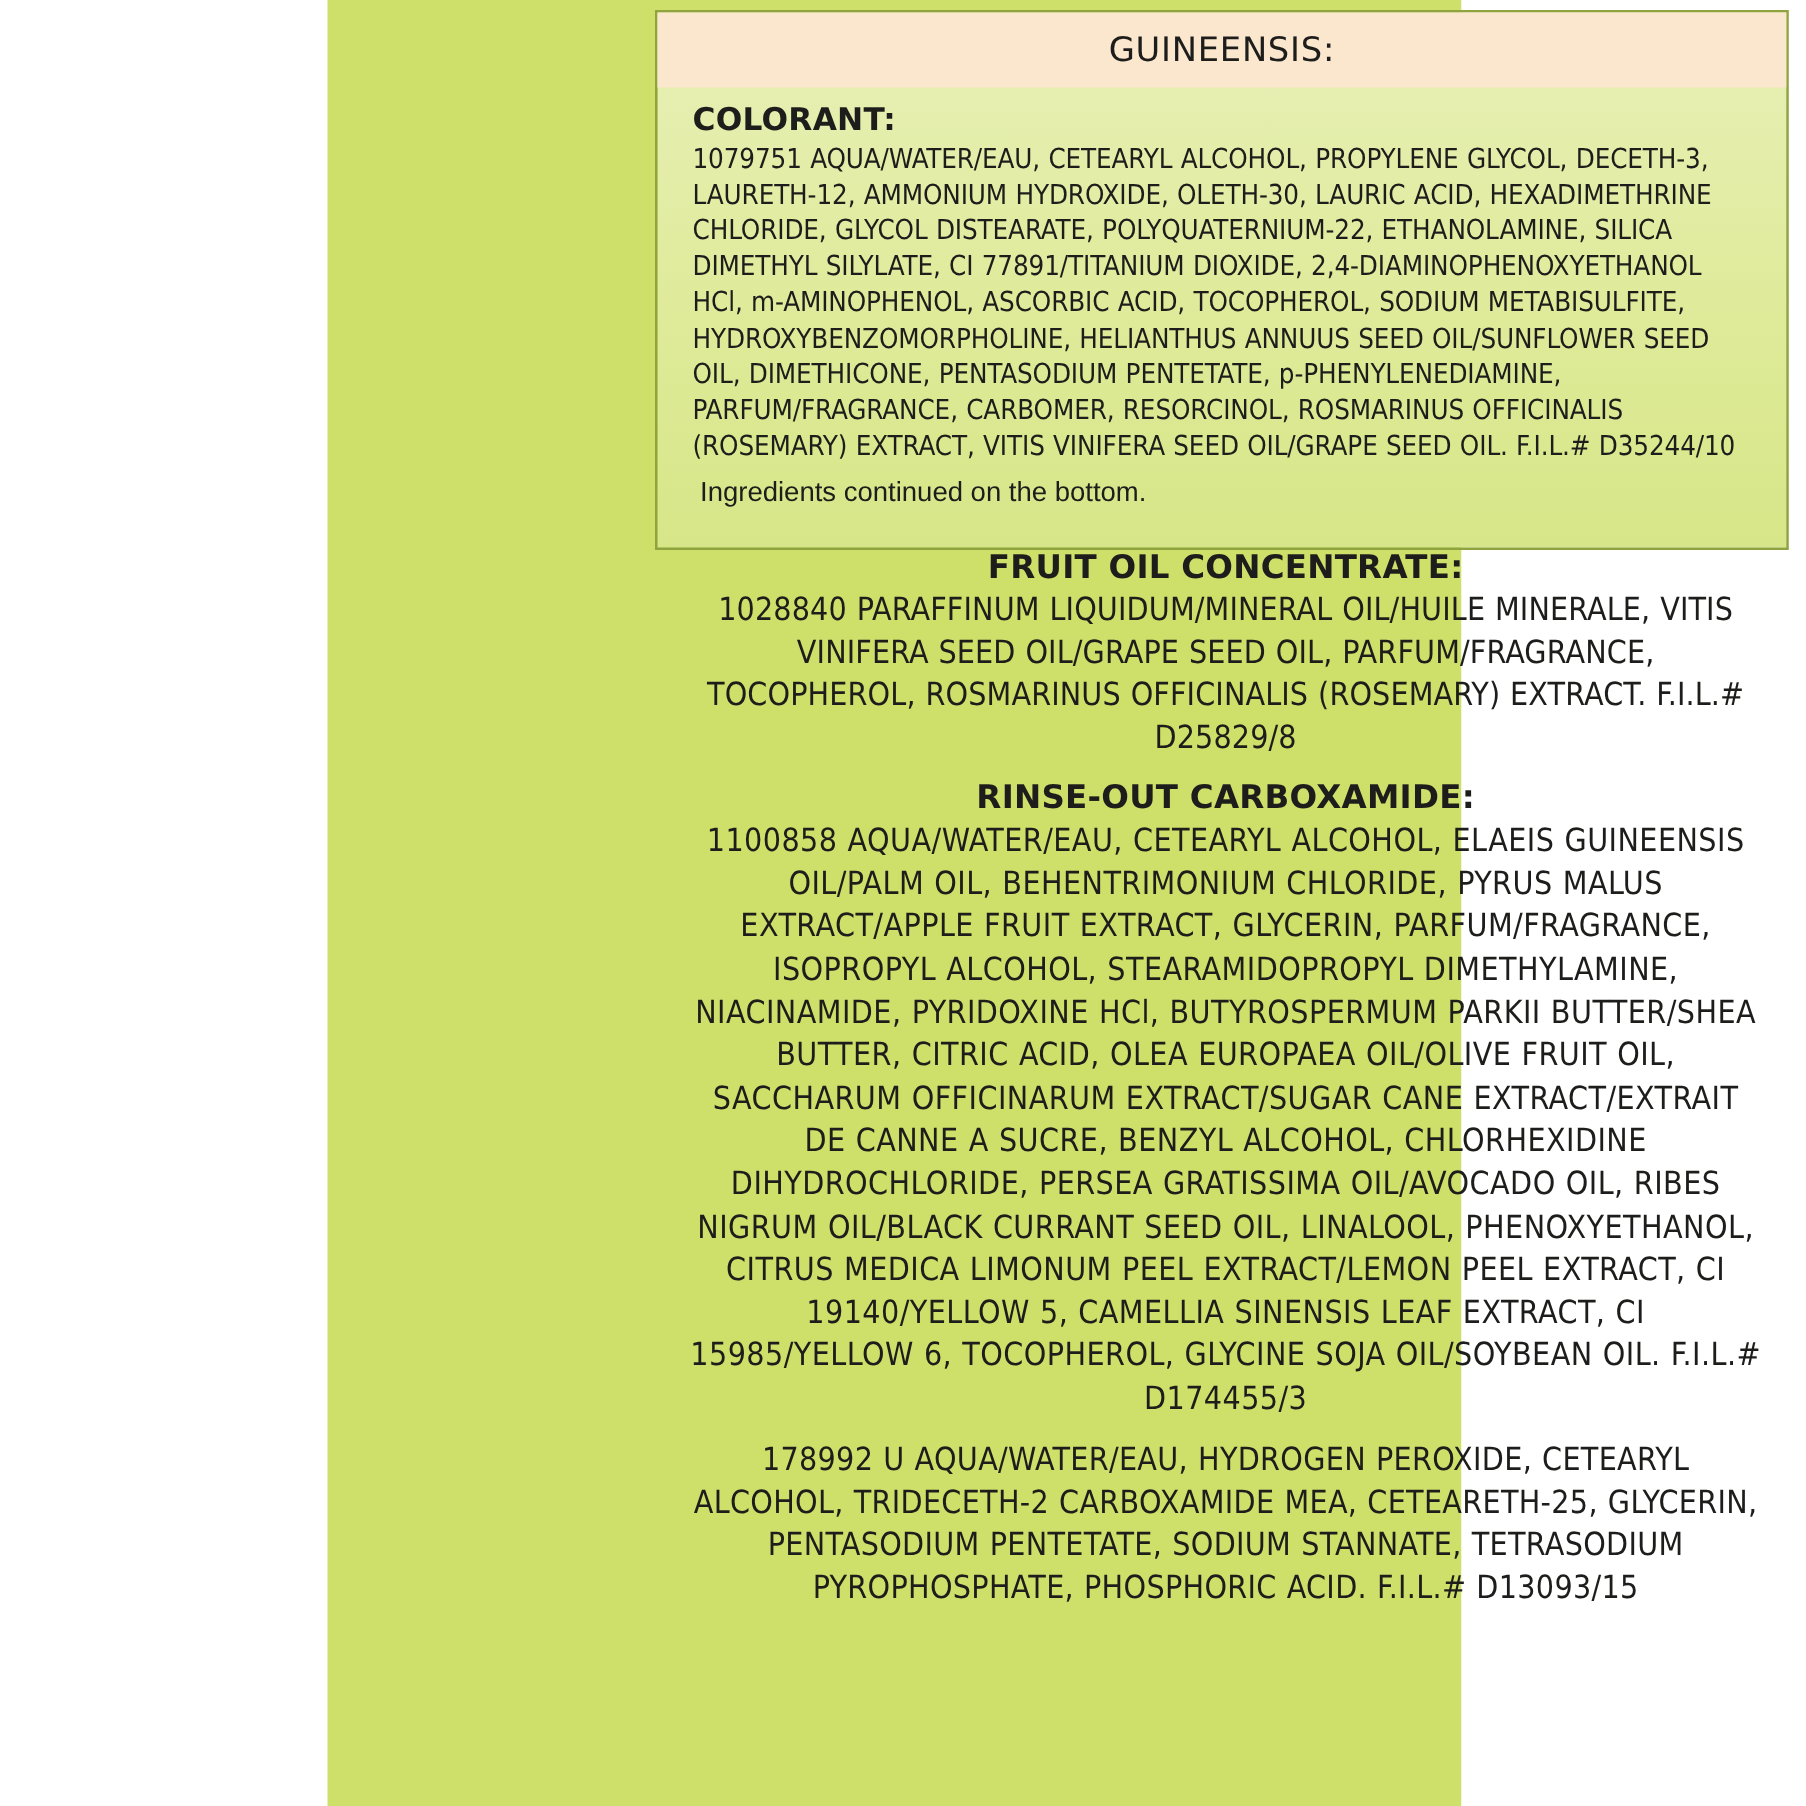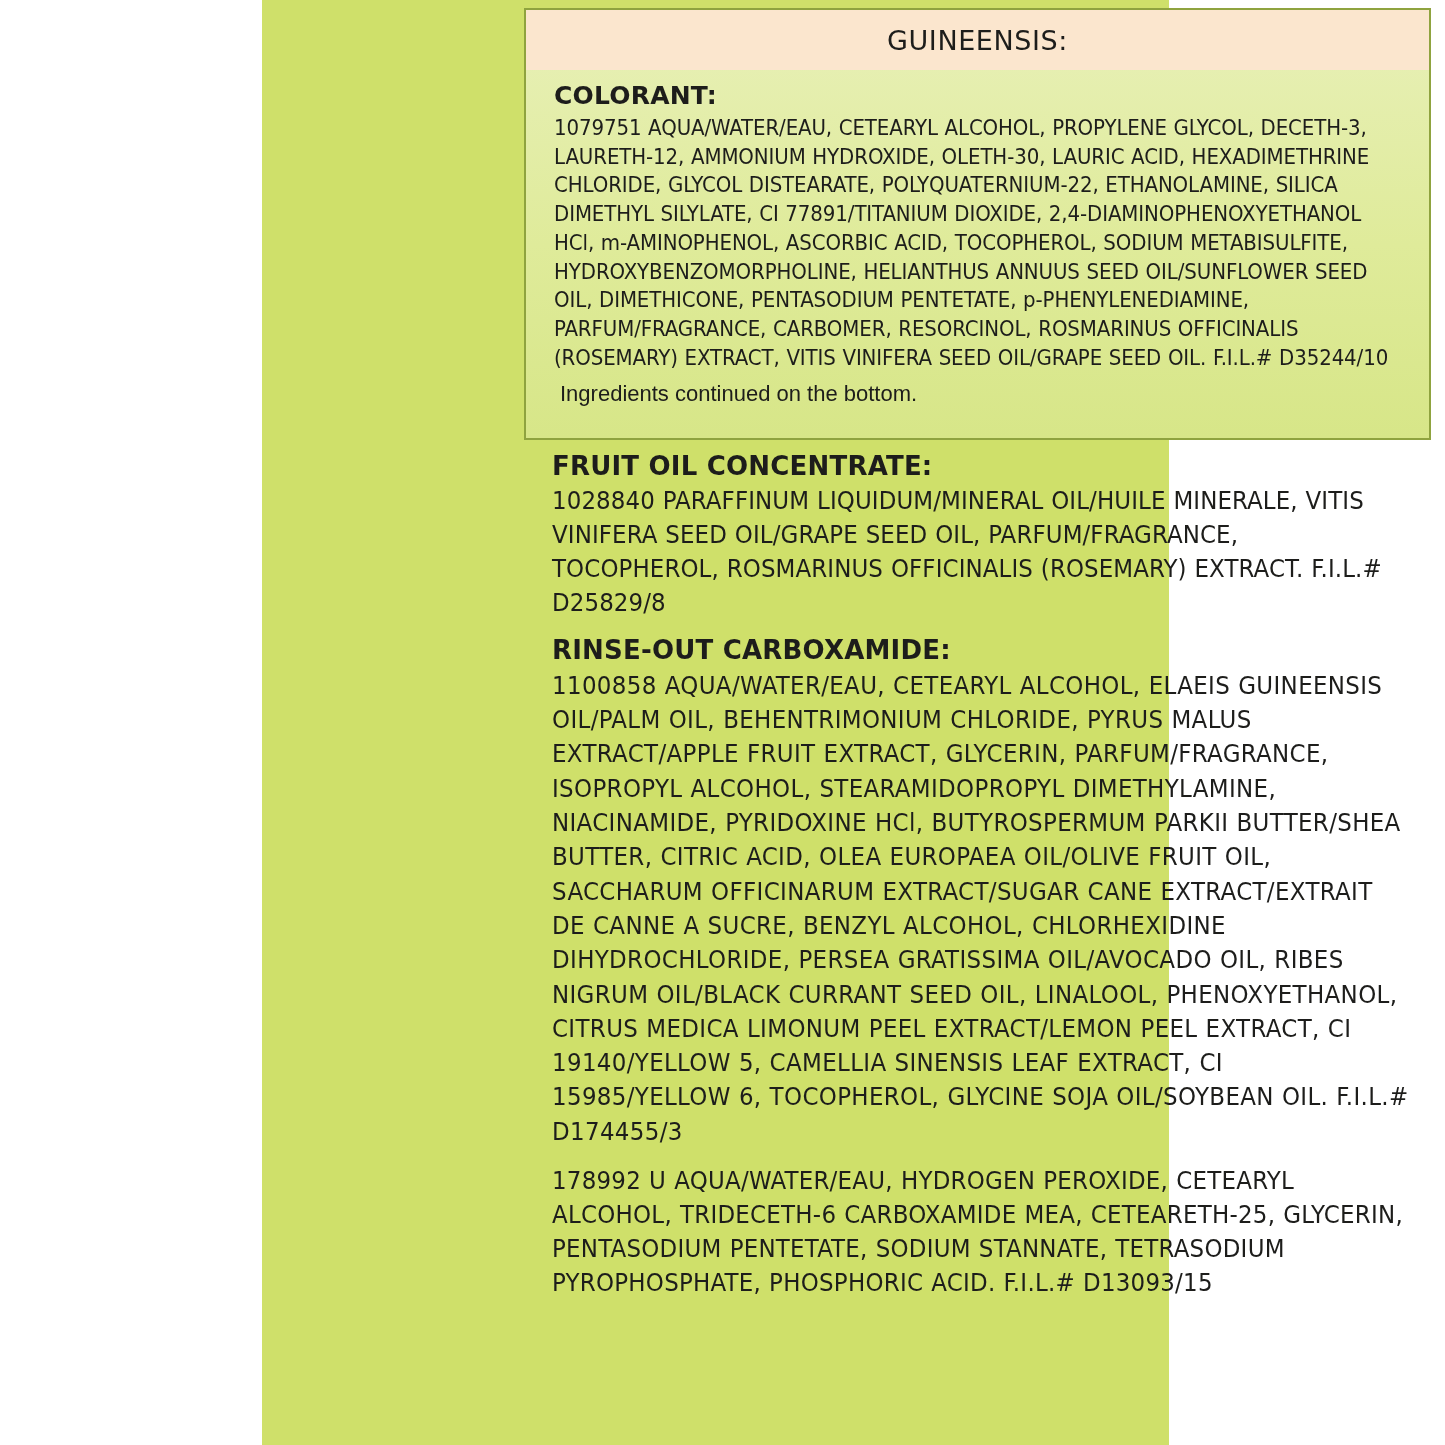--- a/index.html
+++ b/index.html
@@ -76,24 +76,25 @@
   .continued {
     font-family: "Liberation Sans", sans-serif;
     font-size: 22px;
     color: #1d1d1b;
     margin: 9px 0 0 6px;
     line-height: 1.2;
   }
   .lower {
     position: absolute;
     left: 262px;
-    top: 452px;
+    top: 440px;
     width: 907px;
     box-sizing: border-box;
     padding: 0 22px 0 28px;
+    text-align: center;
   }
   .blk {
     margin-bottom: 16px;
   }
   .blk:last-child { margin-bottom: 0; }
   .big-body {
     font-size: 25.5px;
     line-height: 1.33;
     letter-spacing: 0.1px;
   }
@@ -134,17 +135,17 @@
       <p class="sect-title sect-title-lg">FRUIT OIL CONCENTRATE:</p>
       <p class="sect-body big-body">1028840 PARAFFINUM LIQUIDUM/MINERAL OIL/HUILE MINERALE, VITIS VINIFERA SEED OIL/GRAPE SEED OIL, PARFUM/FRAGRANCE, TOCOPHEROL, ROSMARINUS OFFICINALIS (ROSEMARY) EXTRACT.  F.I.L.# D25829/8</p>
     </div>
 
     <div class="blk">
       <p class="sect-title sect-title-lg">RINSE-OUT CARBOXAMIDE:</p>
       <p class="sect-body cond-body">1100858 AQUA/WATER/EAU, CETEARYL ALCOHOL, ELAEIS GUINEENSIS OIL/PALM OIL, BEHENTRIMONIUM CHLORIDE, PYRUS MALUS EXTRACT/APPLE FRUIT EXTRACT, GLYCERIN, PARFUM/FRAGRANCE, ISOPROPYL ALCOHOL, STEARAMIDOPROPYL DIMETHYLAMINE, NIACINAMIDE, PYRIDOXINE HCl, BUTYROSPERMUM PARKII BUTTER/SHEA BUTTER, CITRIC ACID, OLEA EUROPAEA OIL/OLIVE FRUIT OIL, SACCHARUM OFFICINARUM EXTRACT/SUGAR CANE EXTRACT/EXTRAIT DE CANNE A SUCRE, BENZYL ALCOHOL, CHLORHEXIDINE DIHYDROCHLORIDE, PERSEA GRATISSIMA OIL/AVOCADO OIL, RIBES NIGRUM OIL/BLACK CURRANT SEED OIL, LINALOOL, PHENOXYETHANOL, CITRUS MEDICA LIMONUM PEEL EXTRACT/LEMON PEEL EXTRACT, CI 19140/YELLOW 5, CAMELLIA SINENSIS LEAF EXTRACT, CI 15985/YELLOW 6, TOCOPHEROL, GLYCINE SOJA OIL/SOYBEAN OIL.  F.I.L.# D174455/3</p>
     </div>
 
     <div class="blk">
-      <p class="sect-body dev-body">178992 U AQUA/WATER/EAU, HYDROGEN PEROXIDE, CETEARYL ALCOHOL, TRIDECETH-6 CARBOXAMIDE MEA, CETEARETH-25, GLYCERIN, PENTASODIUM PENTETATE, SODIUM STANNATE, TETRASODIUM PYROPHOSPHATE, PHOSPHORIC ACID.  F.I.L.# D13093/15</p>
+      <p class="sect-body dev-body">178992 U AQUA/WATER/EAU, HYDROGEN PEROXIDE, CETEARYL ALCOHOL, TRIDECETH-2 CARBOXAMIDE MEA, CETEARETH-25, GLYCERIN, PENTASODIUM PENTETATE, SODIUM STANNATE, TETRASODIUM PYROPHOSPHATE, PHOSPHORIC ACID.  F.I.L.# D13093/15</p>
     </div>
 
   </div>
 </div>
 
 </body></html>

